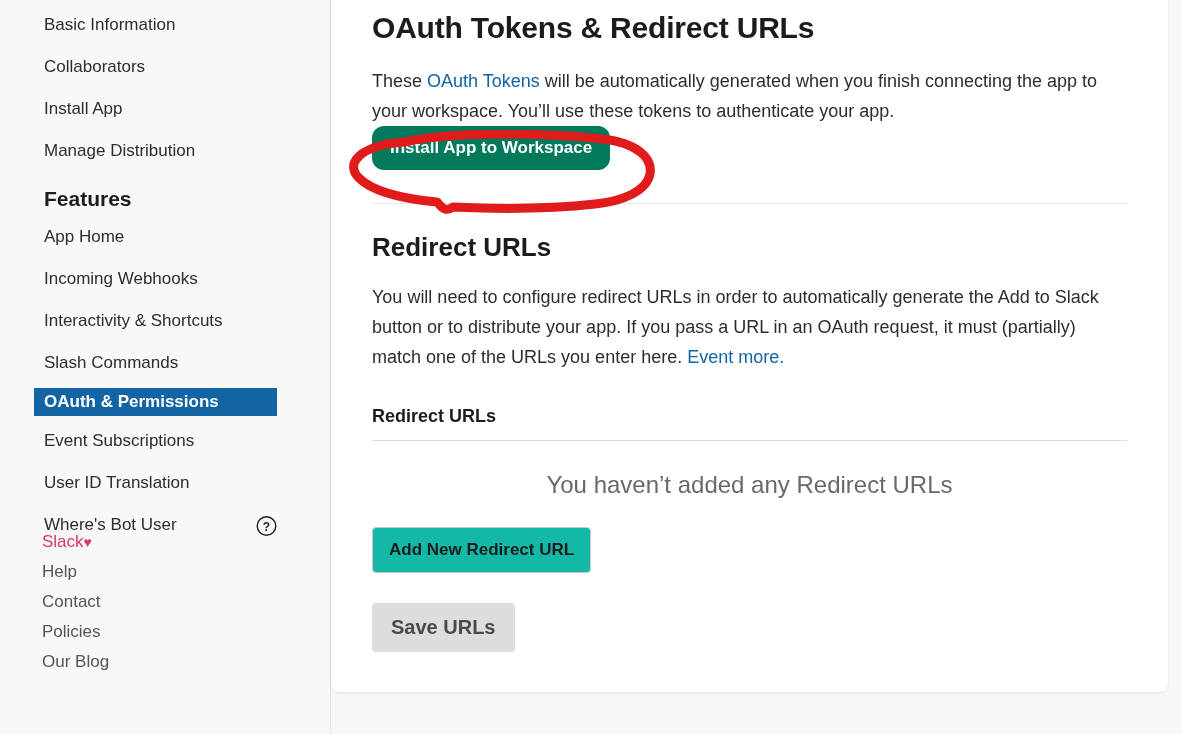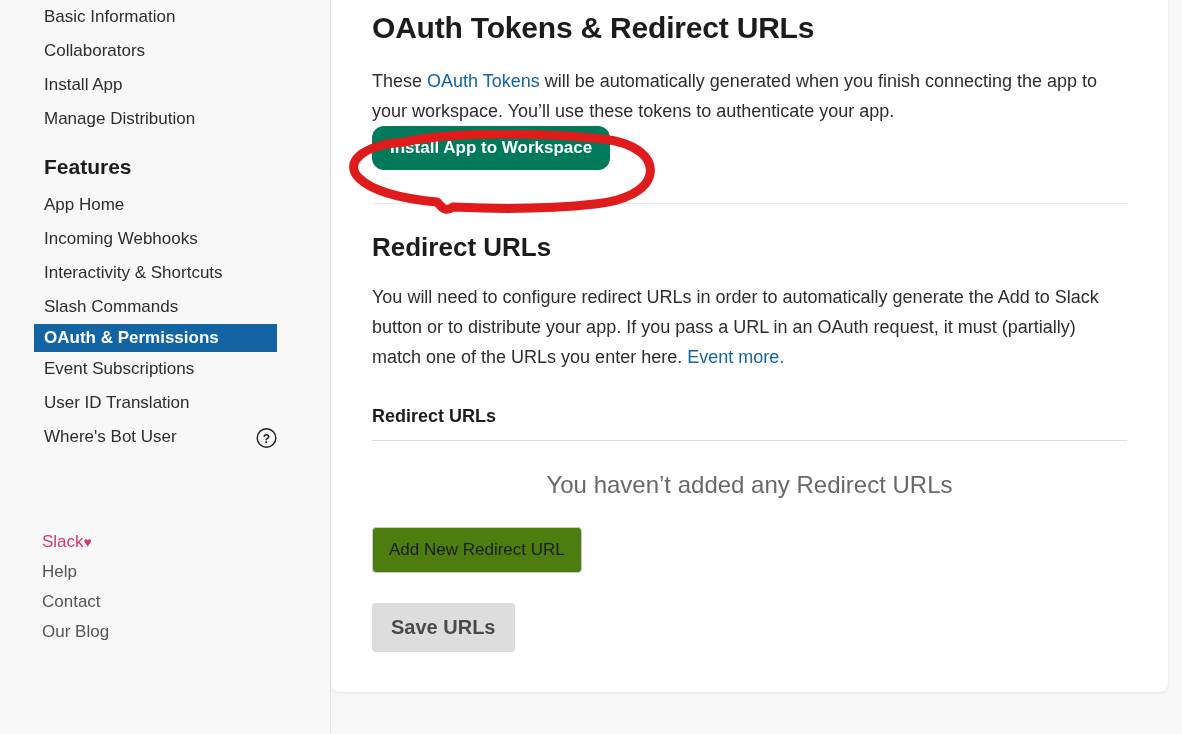--- a/index.html
+++ b/index.html
@@ -34,20 +34,21 @@
   .nav-item {
     height: 34px;
     line-height: 34px;
     padding-left: 44px;
     padding-right: 16px;
     font-size: 17px;
     color: #2c2d30;
     white-space: nowrap;
     cursor: pointer;
     position: relative;
+    margin-top: 8px;
   }
   .nav-item.active {
     margin-left: 34px;
     margin-right: 53px;
     padding-left: 10px;
     background: #1264a3;
     color: #ffffff;
     font-weight: bold;
     border-radius: 0;
     height: 28px;
@@ -169,24 +170,24 @@
   .empty-state {
     text-align: center;
     font-size: 24px;
     color: #696969;
     margin-top: 30px;
   }
 
   .btn-outline {
     display: inline-block;
     margin-top: 28px;
-    background: #4d7c0f;
+    background: #14b8a6;
     color: #1d1c1d;
     font-size: 17px;
-    font-weight: normal;
+    font-weight: bold;
     border: 1px solid #c9c9c9;
     border-radius: 4px;
     padding: 12px 16px;
     cursor: pointer;
     font-family: "Liberation Sans", sans-serif;
   }
 
   .btn-save {
     display: block;
     margin-top: 30px;
@@ -271,20 +272,23 @@
 
     <div id="sidebar-footer">
       <div class="footer-link brand">
         <span>Slack</span><span class="heart-icon">♥</span>
       </div>
       <div class="footer-link">
         <span>Help</span>
       </div>
       <div class="footer-link">
         <span>Contact</span>
+      </div>
+      <div class="footer-link">
+        <span>Policies</span>
       </div>
       <div class="footer-link">
         <span>Our Blog</span>
       </div>
     </div>
   </nav>
 
   <main id="card">
     <div class="card-inner">
 

